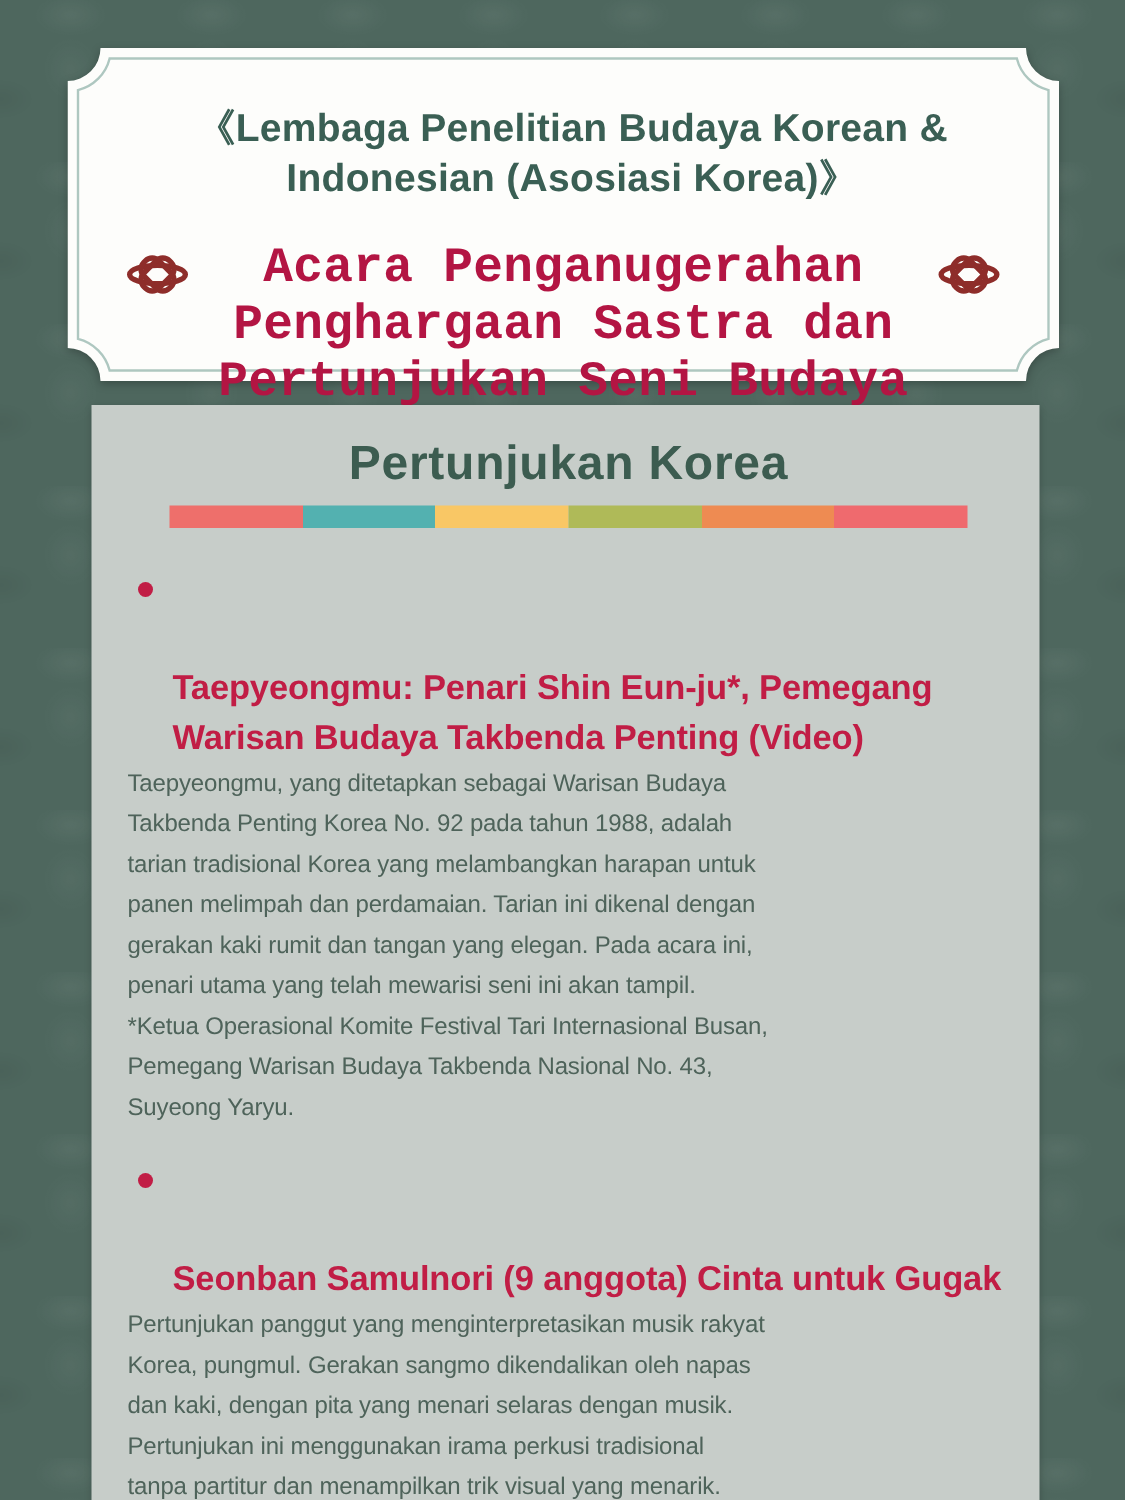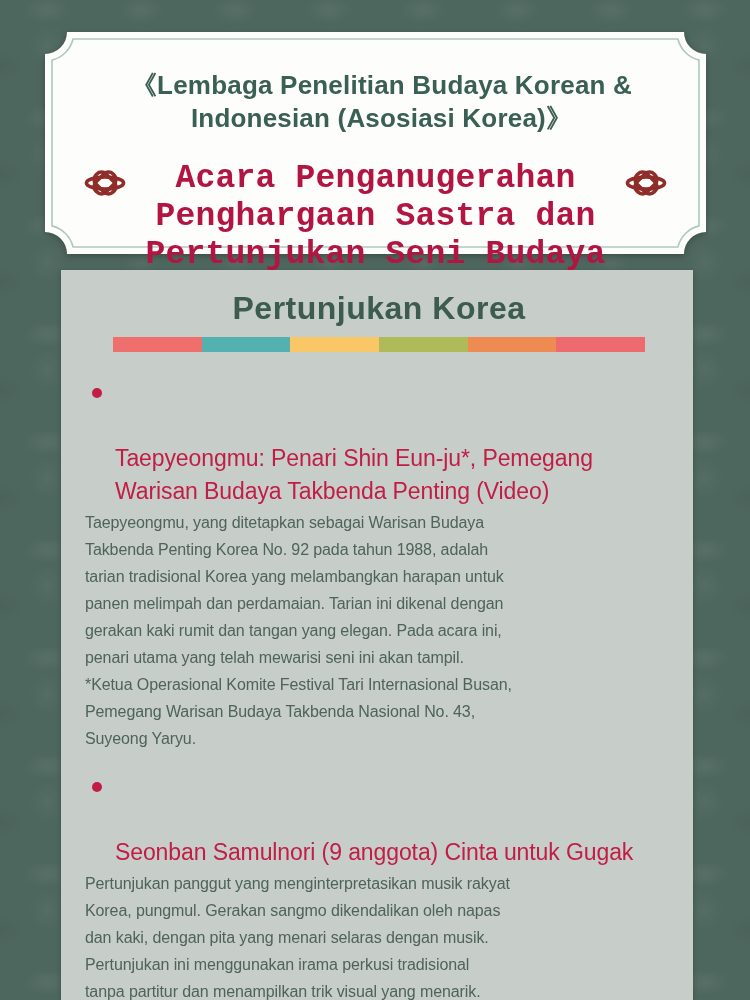--- a/index.html
+++ b/index.html
@@ -84,21 +84,21 @@
     margin:9px auto 0;
     display:flex;
   }
   .divider .seg{flex:1 1 0; height:100%; display:block;}
 
   .sections{margin-top:24px;}
   .section + .section{margin-top:18px;}
   .sec-head{
     position:relative;
     padding-left:30px;
-    font-size:23px; line-height:33px; font-weight:normal;
+    font-size:23px; line-height:33px; font-weight:bold;
     color:var(--section-heading);
     white-space:pre-line;
     letter-spacing:-.1px;
   }
   .sec-head .dot{
     position:absolute; left:7px; top:12px;
     width:10px; height:10px; border-radius:50%;
     background:var(--section-heading);
   }
   .sec-body{

